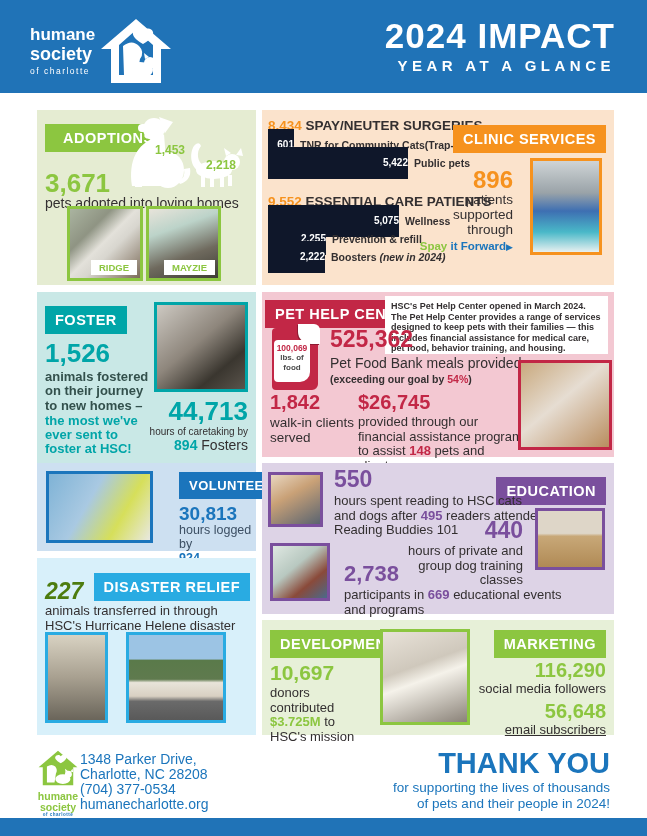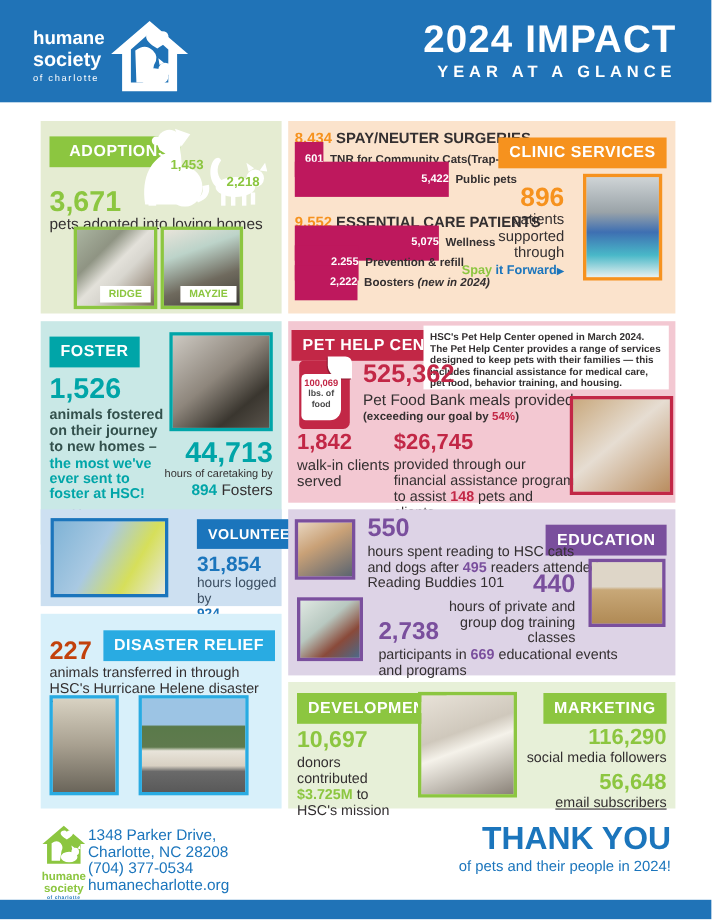--- a/index.html
+++ b/index.html
@@ -28,21 +28,21 @@
   .p-vol     { left:37px;  top:463px; width:219px; height:88px;  background:#cde0f1; }
   .p-edu     { left:262px; top:463px; width:352px; height:151px; background:#ddd3e6; }
   .p-dis     { left:37px;  top:558px; width:219px; height:177px; background:#d8f0fa; }
   .p-dev     { left:262px; top:620px; width:352px; height:115px; background:#e7f0d8; }
   .badge { position:absolute; color:#fff; font-weight:bold; font-size:14.5px; padding:6px 10px; letter-spacing:.5px; white-space:nowrap; }
   .bg-green { background:#8cc640; } .bg-orange { background:#f6921e; }
   .bg-teal { background:#00a5a8; } .bg-crimson { background:#c22746; }
   .bg-blue { background:#1b75bc; } .bg-cyan { background:#29abe2; }
   .bg-purple { background:#7a4f9d; }
   .c-green { color:#8cc640; } .c-orange { color:#f6921e; } .c-teal { color:#00a5a8; }
-  .c-crimson { color:#c22746; } .c-blue { color:#1b75bc; } .c-cyan { color:#c2410c; }
+  .c-crimson { color:#c22746; } .c-blue { color:#1b75bc; } .c-cyan { color:#4d7c0f;font-style:italic; }
   .c-purple { color:#7a4f9d; }
   .abs { position:absolute; }
   .b { font-weight:bold; }
   
   .photo { position:absolute; border:3px solid #000; }
   .ph-ridge   { background:linear-gradient(135deg,#aab4a0 0%,#8f9483 30%,#e3e1da 48%,#d8d6cf 60%,#7b6a58 100%); border-color:#8cc640; }
   .ph-mayzie  { background:linear-gradient(160deg,#e8e4da 0%,#bcd3c9 30%,#6f6a5e 65%,#3e3c35 100%); border-color:#8cc640; }
   .ph-clinic  { background:linear-gradient(180deg,#cfd4d6 0%,#9aa3a8 35%,#3e6fb2 55%,#49b8c8 78%,#e8f0f0 100%); border-color:#f6921e; }
   .ph-kittens { background:linear-gradient(140deg,#cdc9c2 0%,#8e867c 45%,#3a362f 75%,#5a544c 100%); border-color:#00a5a8; }
   .ph-dog     { background:linear-gradient(140deg,#c9a97e 0%,#e6ddd2 45%,#b98d5f 100%); border-color:#c22746; }
@@ -51,21 +51,21 @@
   .ph-kids    { background:linear-gradient(140deg,#dfe8e2 0%,#b8c8c0 40%,#8a4a3a 70%,#4a6a8a 100%); border-color:#7a4f9d; }
   .ph-train   { background:linear-gradient(180deg,#ded6c8 0%,#ded6c8 40%,#c8a878 45%,#b08a55 100%); border-color:#7a4f9d; }
   .ph-crates  { background:linear-gradient(180deg,#d8d2c2 0%,#a8a090 50%,#6a655a 100%); border-color:#29abe2; }
   .ph-group   { background:linear-gradient(180deg,#9cc4e4 0%,#9cc4e4 28%,#5a7a4a 30%,#5f7a4e 52%,#e8e4da 56%,#d8d0c2 72%,#6a6a6a 78%,#595959 100%); border-color:#29abe2; }
   .ph-check   { background:linear-gradient(160deg,#e8e2d8 0%,#cfc8bc 38%,#f5f2ea 52%,#8a8278 100%); border-color:#8cc640; }
   .photo-tag { position:absolute; bottom:3px; right:3px; background:#fff; color:#8cc640; font-weight:bold; font-size:9.5px; padding:2px 8px; }
   
   .bars-group { position:absolute; left:6px; width:344px; }
   .bar-heading { font-size:13.5px; font-weight:bold; color:#332f30; margin-bottom:4px; white-space:nowrap; }
   .hbar-row { display:flex; align-items:center; margin-bottom:3px; height:15px; }
-  .hbar { background:#be185d; height:32px; display:flex; align-items:center; justify-content:flex-end; padding-right:0; color:#fff; font-weight:bold; font-size:10px; flex:none; }
+  .hbar { background:#0f172a; height:32px; display:flex; align-items:center; justify-content:flex-end; padding-right:0; color:#fff; font-weight:bold; font-size:10px; flex:none; }
   .hbar-label { margin-left:6px; font-size:10.5px; font-weight:bold; color:#332f30; white-space:nowrap; }
   .hbar-label em { font-style:italic; }
   
   .num-xl { font-size:26px; font-weight:bold; line-height:1; }
   .cap { font-size:13px; line-height:1.12; }
   .blurb-box { position:absolute; left:123px; top:4px; width:223px; height:58px; background:#fff; padding:5px 6px; font-size:9px; font-weight:bold; line-height:1.18; color:#332f30; }
   .right { text-align:right; }
   .foodbag { position:absolute; left:8px; top:32px; width:54px; height:70px; }
   .bag-body { position:absolute; left:2px; top:4px; width:46px; height:62px; background:#c22746; border-radius:4px 10px 6px 4px; }
   .bag-fold { position:absolute; left:28px; top:0; width:22px; height:20px; background:#fff; border-radius:0 6px 0 60%; box-shadow:-1px 1px 0 #8f1b33; }
@@ -241,21 +241,21 @@
     <div class="abs" style="left:96px; top:100px; width:165px;">
       <div class="b c-crimson" style="font-size:20px; line-height:1;">$26,745</div>
       <div class="cap" style="font-size:13px; margin-top:3px;"><span>provided through our financial assistance program to assist </span><span class="b c-crimson">148</span><span> pets and clients</span></div>
     </div>
     <div class="photo ph-dog" style="left:256px; top:68px; width:94px; height:90px;"></div>
   </section>
 
   <section class="panel p-vol">
     <div class="photo ph-vol" style="left:9px; top:8px; width:107px; height:72px;"></div>
     <div class="badge bg-blue" style="left:142px; top:9px; font-size:13px;">VOLUNTEERS</div>
-    <div class="abs b c-blue" style="left:142px; top:40px; font-size:19px;">31,854</div>
+    <div class="abs b c-blue" style="left:142px; top:40px; font-size:19px;">30,813</div>
     <div class="abs" style="left:142px; top:60px; font-size:12.5px; color:#3c4f63;">
       <div>hours logged by</div>
       <div><span class="b c-blue">924</span><span> volunteers</span></div>
     </div>
   </section>
 
   <section class="panel p-edu">
     <div class="badge bg-purple" style="right:8px; top:14px;">EDUCATION</div>
     <div class="photo ph-read" style="left:6px; top:9px; width:55px; height:55px;"></div>
     <div class="abs" style="left:72px; top:5px; width:212px;">
@@ -316,19 +316,20 @@
     </div>
     <div class="f-address">
       <div>1348 Parker Drive,</div>
       <div>Charlotte, NC 28208</div>
       <div>(704) 377-0534</div>
       <div>humanecharlotte.org</div>
     </div>
     <div class="f-thanks">
       <div class="t">THANK YOU</div>
       <div class="s">
+        <div>for supporting the lives of thousands</div>
         <div>of pets and their people in 2024!</div>
       </div>
     </div>
   </footer>
   <div class="bottombar"></div>
 
 </div>
 
 </body></html>

